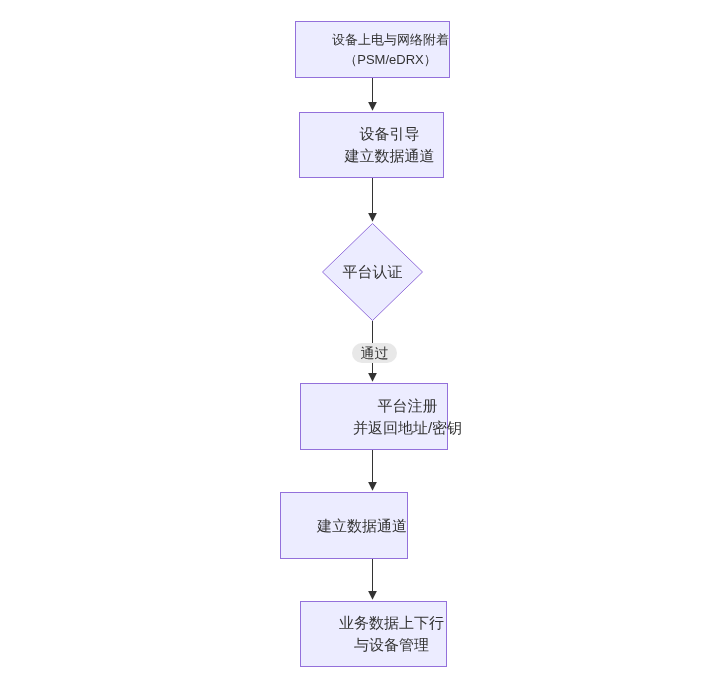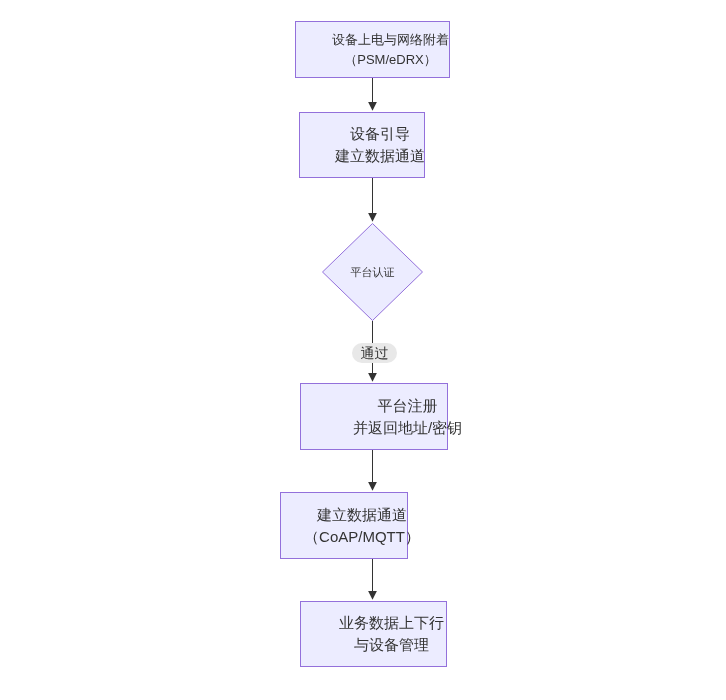--- a/index.html
+++ b/index.html
@@ -35,40 +35,40 @@
     justify-content: center;
     text-align: center;
     font-size: 15px;
     line-height: 22px;
     color: var(--text, #333333);
   }
   .node .line { display: block; white-space: nowrap; margin-left: 36px; }
 
   
   .n1 { left: 295px; top: 21px;  width: 155px; height: 57px; font-size: 13px; line-height: 20px; }
-  .n2 { left: 299px; top: 112px; width: 126px; height: 66px; }
+  .n2 { left: 299px; top: 112px; width: 145px; height: 66px; }
   .n3 { left: 300px; top: 383px; width: 148px; height: 67px; padding-left: 31px; }
   .n4 { left: 280px; top: 492px; width: 128px; height: 67px; }
   .n5 { left: 300px; top: 601px; width: 147px; height: 66px; }
 
   .diamond-wrap {
     position: absolute;
     left: 322px;
     top: 223px;
     width: 101px;
     height: 98px;
   }
   .diamond-wrap svg { position: absolute; left: 0; top: 0; }
   .diamond-wrap .diamond-text {
     position: absolute;
     left: 0; top: 0; right: 0; bottom: 0;
     display: flex;
     align-items: center;
     justify-content: center;
-    font-size: 11px;
+    font-size: 15px;
     color: var(--text, #333333);
     white-space: nowrap;
   }
   .diamond-shape {
     fill: var(--node-fill, #ECECFF);
     stroke: var(--node-border, #9370DB);
     stroke-width: 1;
   }
   .edge-line { stroke: var(--arrow, #333333); stroke-width: 1; }
   .arrow-head { fill: var(--arrow, #333333); }
@@ -125,21 +125,20 @@
 
   <div class="edge-label">通过</div>
 
   <div class="node n3">
     <span class="line">平台注册</span>
     <span class="line">并返回地址/密钥</span>
   </div>
 
   <div class="node n4">
     <span class="line">建立数据通道</span>
-    <span class="line">（CoAP/MQTT）</span>
   </div>
 
   <div class="node n5">
     <span class="line">业务数据上下行</span>
     <span class="line">与设备管理</span>
   </div>
 
 </div>
 
 </body></html>

